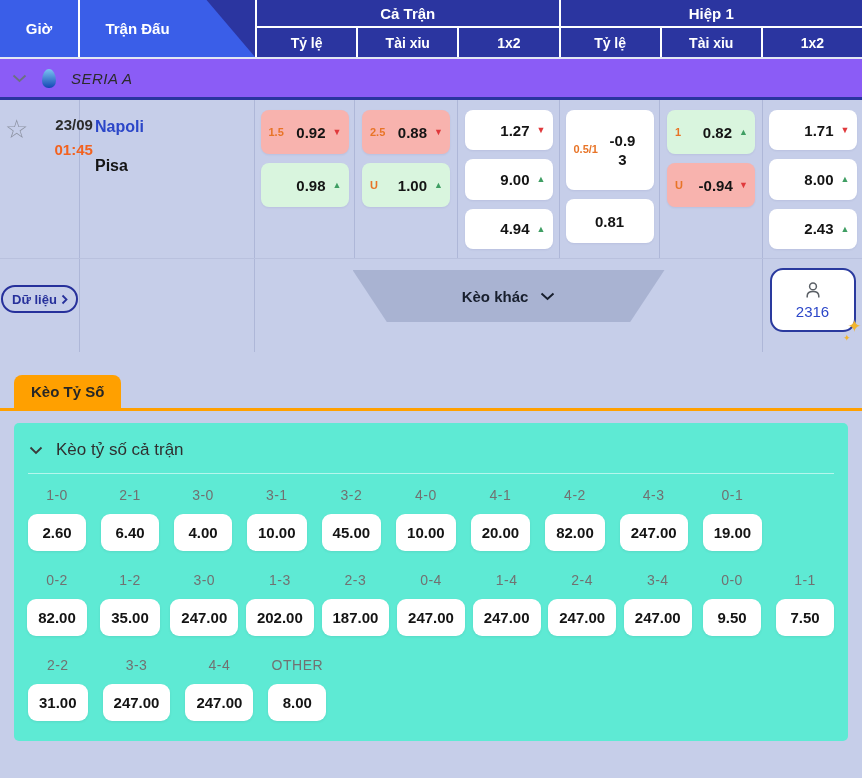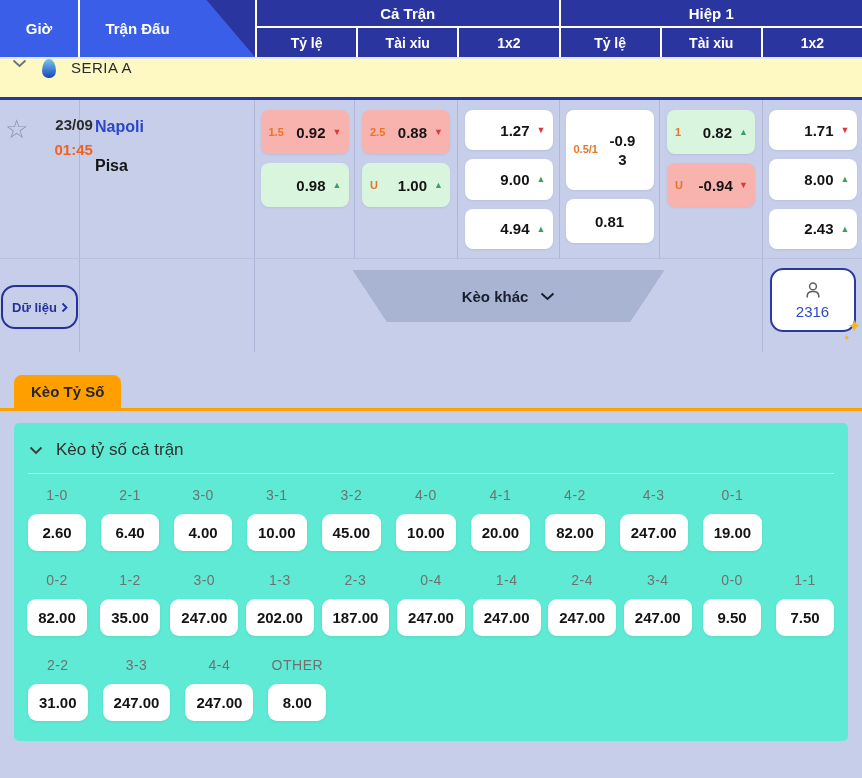--- a/index.html
+++ b/index.html
@@ -13,21 +13,21 @@
   .hdr-time { width:80px; border-right:2px solid #fff; }
   .hdr-match { flex:1; padding-right:60px; }
   .hdr-right { flex:1; display:flex; }
   .hdr-group { flex:1; display:flex; flex-direction:column; border-left:2px solid #fff; }
   .hdr-group-label { height:28px; border-bottom:2px solid #fff; display:flex; align-items:center; justify-content:center; color:#fff; font-size:15px; font-weight:700; }
   .hdr-subrow { flex:1; display:flex; }
   .hdr-sub { flex:1; display:flex; align-items:center; justify-content:center; color:#fff; font-size:14px; font-weight:600; }
   .hdr-sub + .hdr-sub { border-left:2px solid #fff; }
 
   
-  .league-row { height:43px; background:#fef9c3; border-top:2px solid #e3e7f4; border-bottom:3px solid #2a35a0; display:flex; padding-left:12px; gap:15px; }
+  .league-row { height:43px; background:#8b5cf6; border-top:2px solid #e3e7f4; border-bottom:3px solid #2a35a0; display:flex; align-items:center; padding-left:12px; gap:15px;font-style:italic; }
   .lg-chevron { display:flex; cursor:pointer; }
   .lg-logo { width:14px; height:19px; background:linear-gradient(#7cc4f2,#1446b4); border-radius:50% 50% 46% 46% / 62% 62% 38% 38%; }
   .lg-name { font-size:15px; color:#2b2b2b; letter-spacing:0.5px; }
 
   
   .match-row { height:158px; background:#c6cee9; display:flex; }
   .mc { border-right:1px solid #aeb7d8; }
   .c-time { width:80px; padding-top:16px; display:flex; align-items:flex-start; }
   .star { font-size:26px; color:#8d93a3; line-height:1; margin-left:5px; cursor:pointer; }
   .dt { margin-left:3px; text-align:right; flex:1; padding-right:6px; }
@@ -55,21 +55,21 @@
   .chip.center { justify-content:center; padding:0; }
   .chip.center .odds { flex:none; text-align:center; }
 
   
   .actions-row { height:94px; background:#c6cee9; border-top:1px solid #b9c1de; display:flex; }
   .a-cell { border-right:1px solid #aeb7d8; }
   .a-data { width:80px; display:flex; justify-content:center; align-items:flex-start; padding-top:26px; }
   .a-empty { width:175px; }
   .a-mid { flex:1; display:flex; justify-content:center; align-items:flex-start; padding-top:11px; }
   .a-view { width:99px; border-right:none; display:flex; justify-content:center; align-items:flex-start; padding-top:9px; }
-  .data-btn { display:flex; align-items:center; gap:4px; background:transparent; border:2px solid #26309b; border-radius:14px; height:44px; padding:0 8px 0 9px; color:#26309b; font-weight:700; font-size:13px; font-family:inherit; cursor:pointer; }
+  .data-btn { display:flex; align-items:center; gap:4px; background:transparent; border:2px solid #26309b; border-radius:14px; height:28px; padding:0 8px 0 9px; color:#26309b; font-weight:700; font-size:13px; font-family:inherit; cursor:pointer; }
   .more-odds { width:312px; height:52px; border:none; background:#a9b3d2; clip-path:polygon(0 0,100% 0,89% 100%,11% 100%); display:flex; align-items:center; justify-content:center; gap:12px; color:#181f2e; font-size:15px; font-weight:700; font-family:inherit; cursor:pointer; }
   .viewers-card { position:relative; width:86px; height:64px; background:#fff; border:2px solid #2a3a9e; border-radius:13px; display:flex; flex-direction:column; align-items:center; justify-content:center; gap:3px; cursor:pointer; }
   .v-count { color:#2b46c8; font-size:15px; }
   .sparkle { position:absolute; color:#f1b52f; line-height:1; }
   .s1 { right:-8px; bottom:-5px; font-size:17px; }
   .s2 { right:3px; bottom:-13px; font-size:9px; }
 
   
   .tabbar { margin-top:23px; border-bottom:3px solid #ffa000; padding-left:14px; }
   .tab { display:inline-block; background:#ffa000; border-radius:8px 8px 0 0; padding:8px 17px; font-size:15px; font-weight:700; color:#262626; cursor:pointer; }

